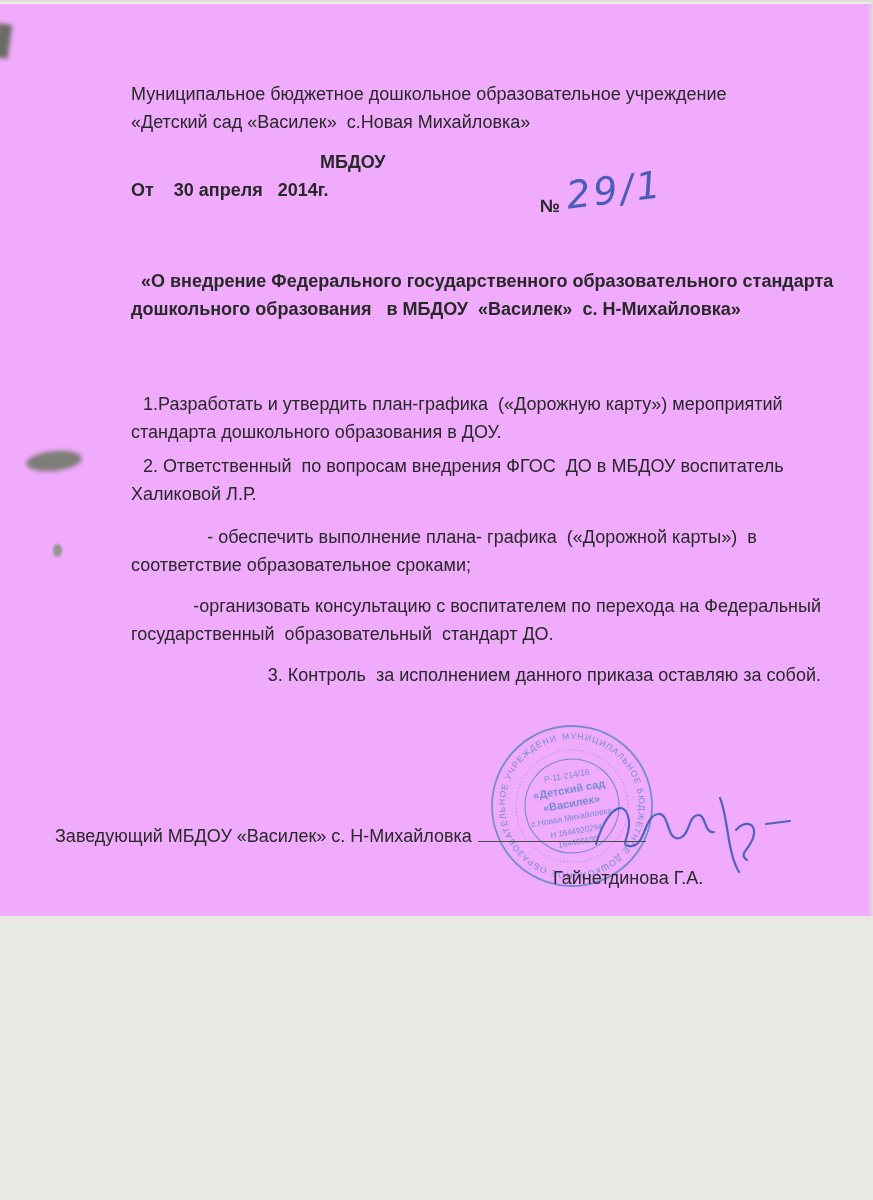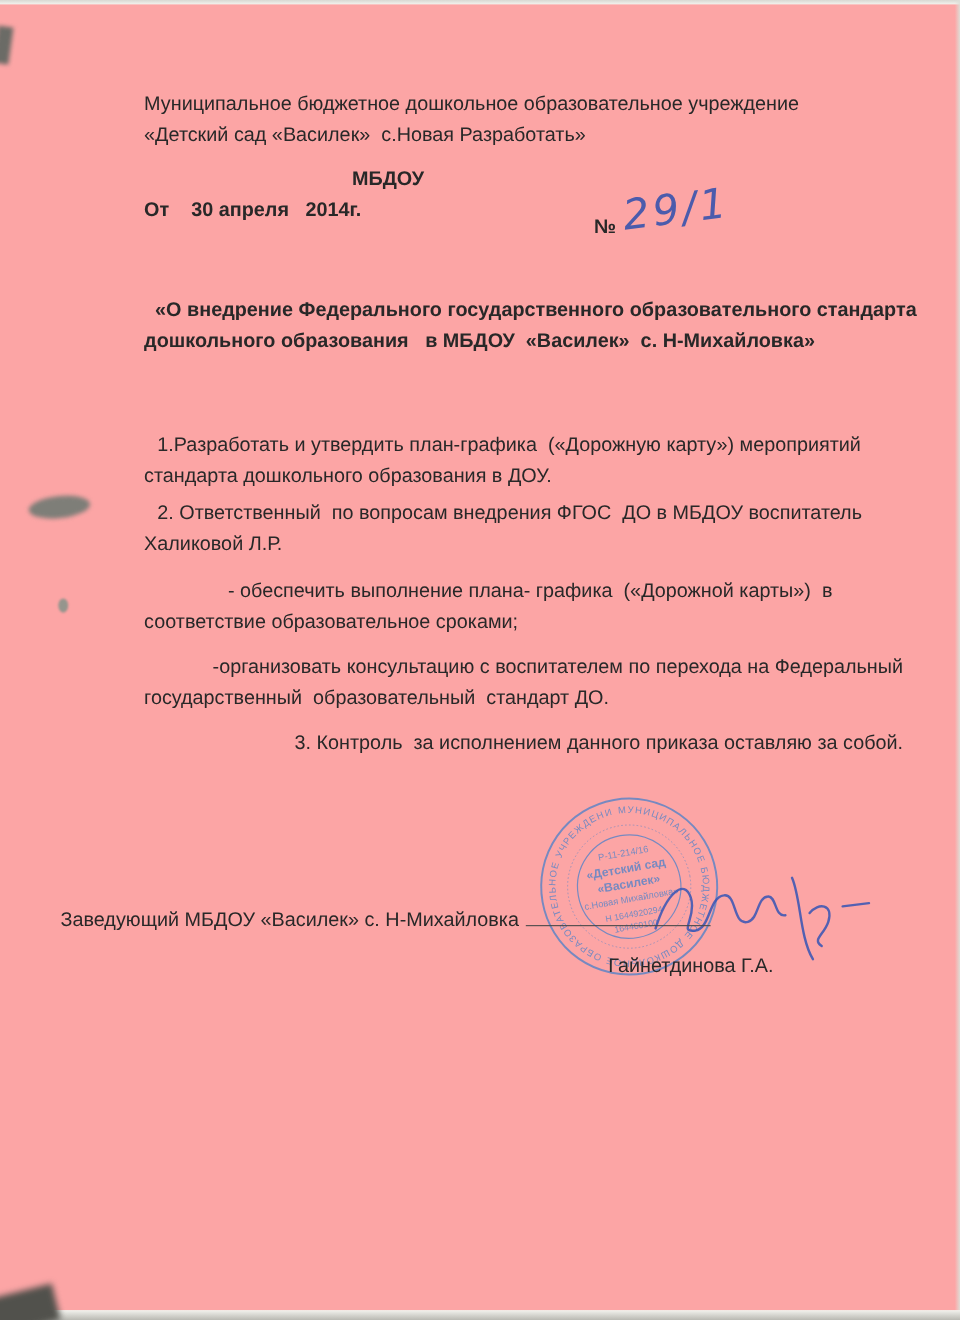--- a/index.html
+++ b/index.html
@@ -1,20 +1,20 @@
 <!DOCTYPE html>
 <html><head>
 <meta charset="utf-8">
 <style>
   html,body{margin:0;padding:0;background:#e9e9e4;}
   .page{
     position:relative;
-    width:873px;height:1200px;
+    width:873px;height:916px;
     margin:0 auto;
-    background:#fca5a5;
+    background:#f0abfc;
     font-family:"Liberation Sans",sans-serif;
     color:#282828;
     overflow:hidden;
   }
   .txt{white-space:pre-wrap;}
   
   .header{position:absolute;left:131px;top:80px;font-size:18px;line-height:28px;width:660px;}
   .order-title{position:absolute;left:320px;top:152px;font-size:18px;font-weight:bold;}
   .dateline{position:absolute;left:131px;top:180px;font-size:18px;font-weight:bold;}
   .num-sign{position:absolute;left:540px;top:196px;font-size:18px;font-weight:bold;}
@@ -76,21 +76,21 @@
   <div class="artifact edge-top"></div>
   <div class="artifact edge-right"></div>
   <div class="artifact edge-bottom"></div>
   <div class="artifact corner-mark-tl"></div>
   <div class="artifact blob-left"></div>
   <div class="artifact speck-left"></div>
   <div class="artifact corner-mark-bl"></div>
 
   <div class="header">
     <div class="txt">Муниципальное бюджетное дошкольное образовательное учреждение</div>
-    <div class="txt">«Детский сад «Василек»  с.Новая Разработать»</div>
+    <div class="txt">«Детский сад «Василек»  с.Новая Михайловка»</div>
   </div>
 
   <div class="order-title txt">МБДОУ</div>
 
   <div class="dateline txt">От    30 апреля   2014г.</div>
   <div class="num-sign txt">№</div>
   <div class="hand-number txt">29/1</div>
 
   <div class="subject">
     <div class="txt l1">«О внедрение Федерального государственного образовательного стандарта</div>

